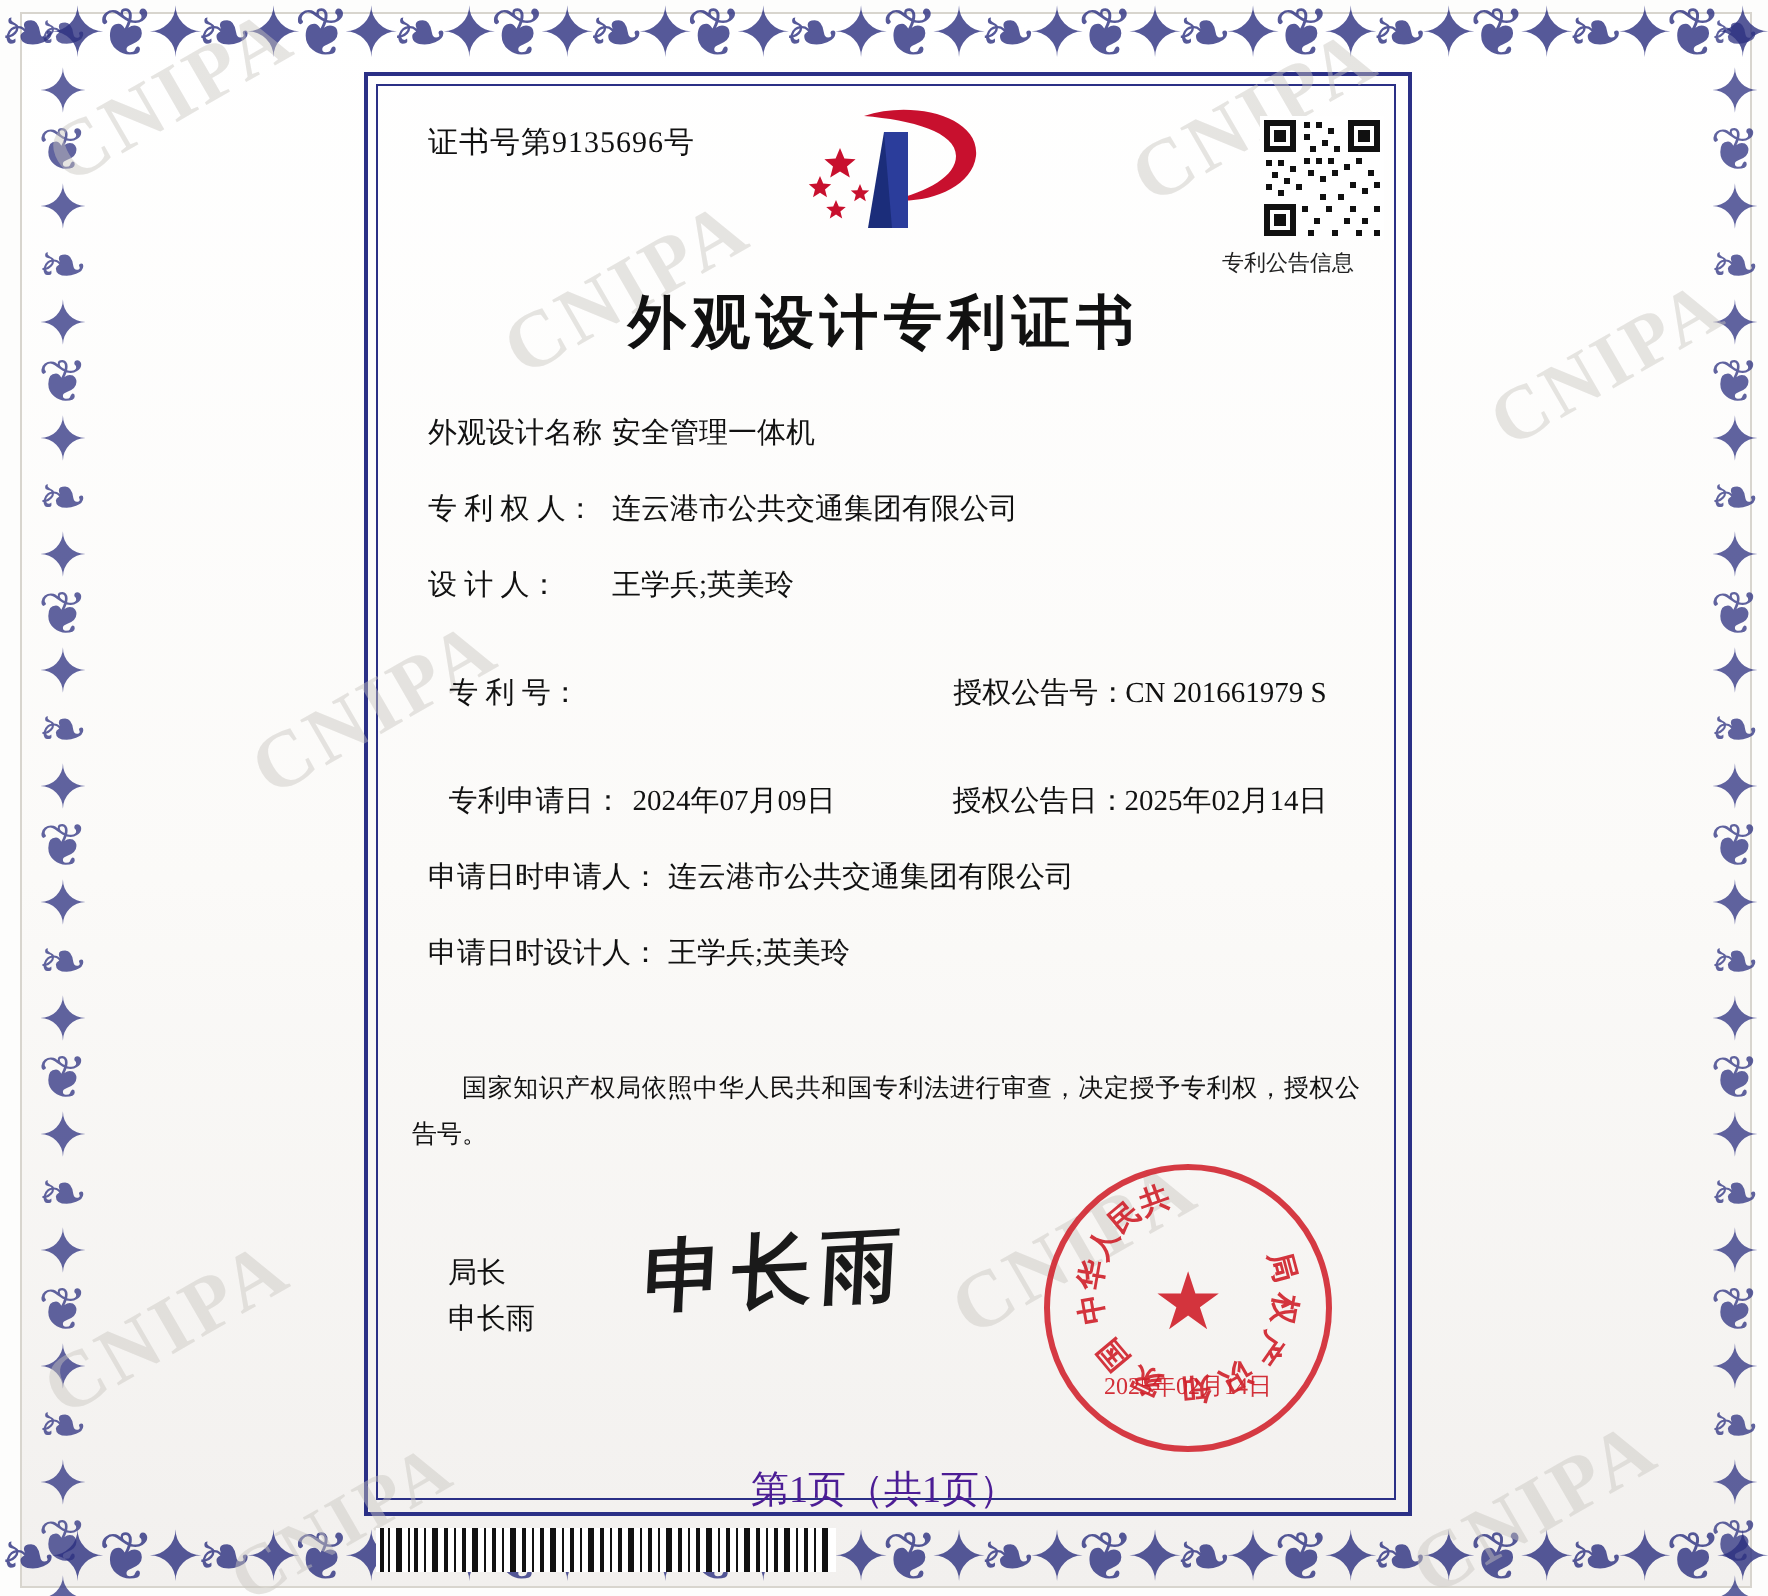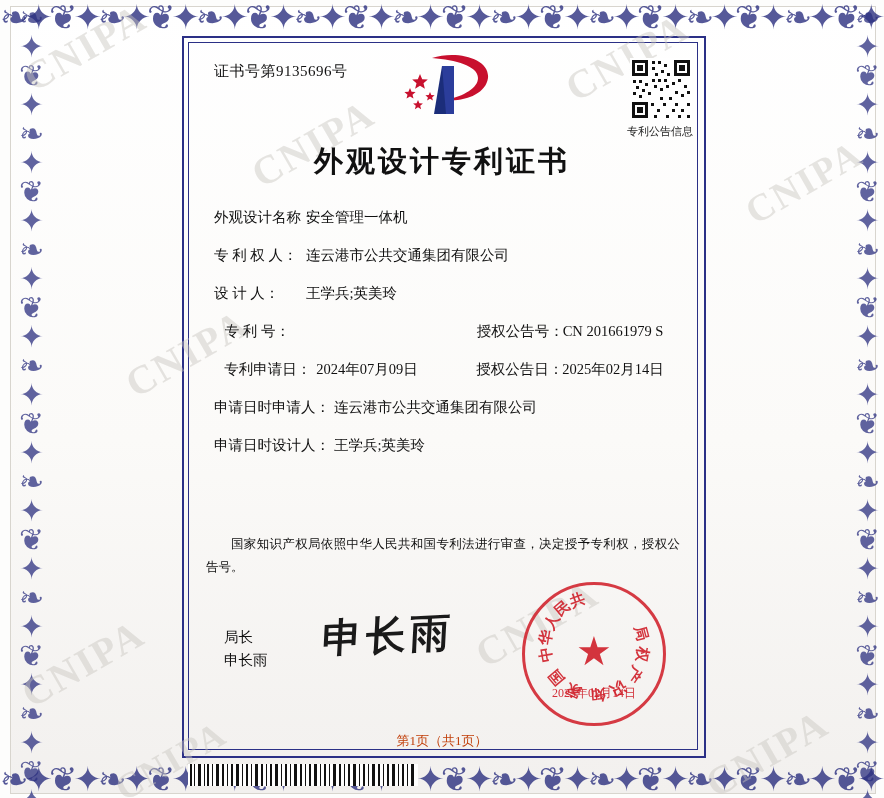--- a/index.html
+++ b/index.html
@@ -120,21 +120,21 @@
   }
 
   .qr-box {
     position: absolute;
     right: 192px; top: 58px;
     width: 62px; height: 62px;
     background: #fff;
   }
   .qr-caption {
     position: absolute;
-    right: 176px; top: 124px;
+    right: 192px; top: 124px;
     font-size: 11px;
     color: #222;
     width: 96px;
     text-align: center;
   }
 
   .main-title {
     position: absolute;
     left: 0; top: 142px;
     width: 884px;
@@ -163,21 +163,21 @@
   .field-label {
     width: 92px;
     flex: none;
     letter-spacing: 0px;
     white-space: nowrap;
   }
   .field-value { flex: 1; }
 
   .field-row.double { margin-bottom: 17px; justify-content: center; }
   .field-row.double .col-a { width: 252px; display: flex; }
-  .field-row.double .col-b { display: flex; }
+  .field-row.double .col-b { display: flex; margin-top: 16px; }
   .field-row.double .lab-b {
     width: 86px; flex: none; white-space: nowrap;
   }
 
   
   .legal {
     position: absolute;
     left: 206px; top: 533px;
     width: 474px;
     font-size: 12.5px;
@@ -255,22 +255,22 @@
     color: #d0202a;
     opacity: .92;
   }
 
   
   .page-no {
     position: absolute;
     left: 0; top: 732px;
     width: 884px;
     text-align: center;
-    font-size: 13px;
-    color: #c2410c;
+    font-size: 19px;
+    color: #4c1d95;
   }
   .barcode {
     position: absolute;
     left: 188px; top: 764px;
     width: 230px; height: 22px;
   }
   .barcode-sub {
     position: absolute;
     left: 188px; top: 787px;
     font-size: 9px;

